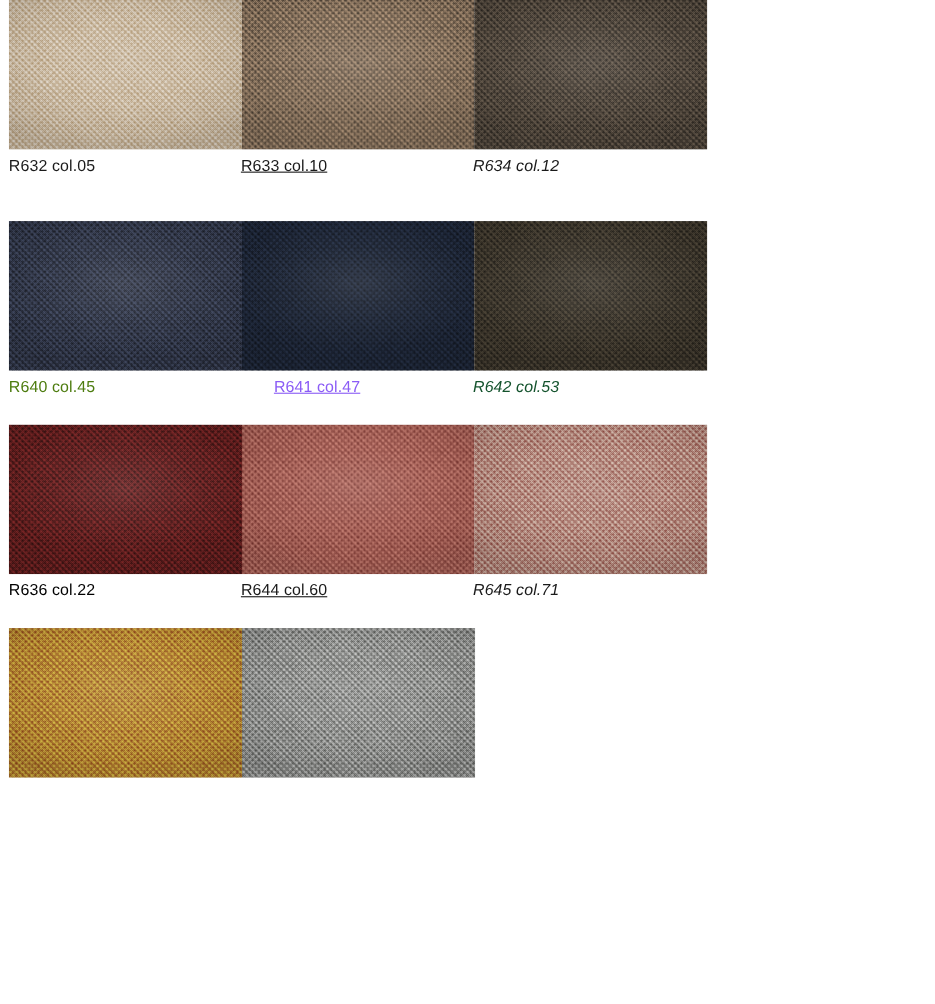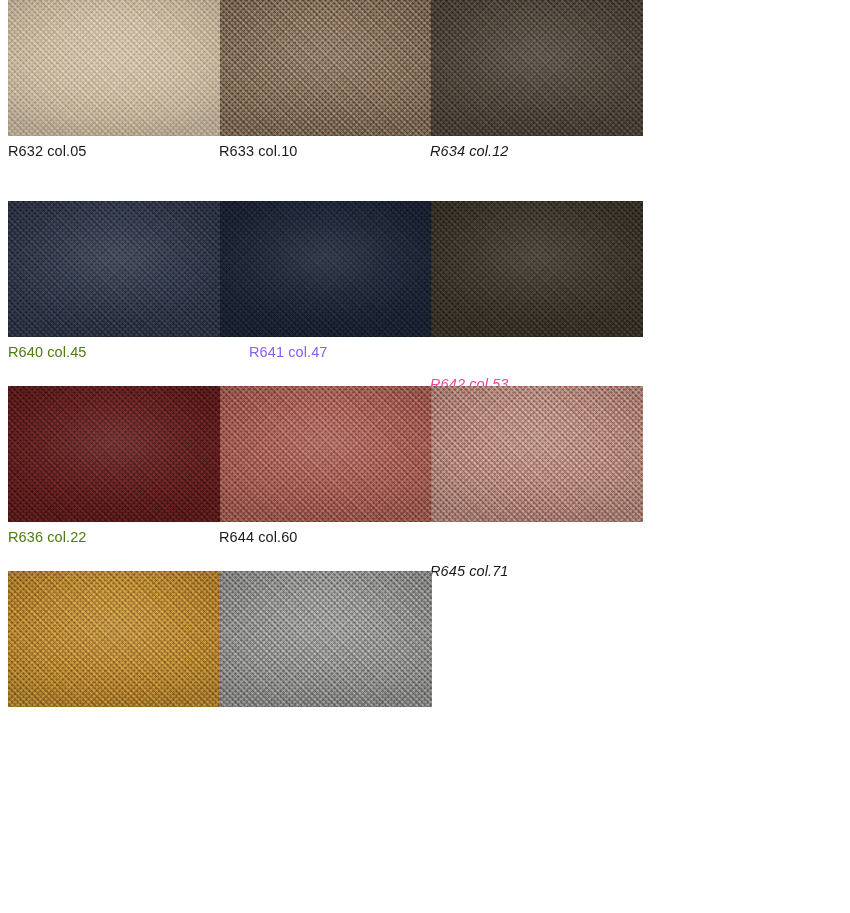--- a/index.html
+++ b/index.html
@@ -125,21 +125,21 @@
   .swatch-label {
     position: absolute;
     top: 7px;
     font-size: 14.5px;
     line-height: 17px;
     color: #1a1a1a;
     letter-spacing: 0.1px;
     white-space: nowrap;
   }
   .swatch-label.col0 { left: 0px; }
-  .swatch-label.col1 { left: 211px; }
+  .swatch-label.col1 { left: 211px; text-decoration: underline; }
   .swatch-label.col2 { left: 422px; font-style: italic; }
 
   .row-gap { height: 16px; }
 </style>
 </head>
 <body style="background: rgb(255, 255, 255);">
 
 <div id="swatch-sheet">
 
   <div class="swatch-row">
@@ -184,21 +184,21 @@
       </div>
       <div class="swatch-cell">
         <div class="swatch-fill" style="background-color: rgb(56, 50, 40);"></div>
         <div class="swatch-weave"></div>
         <div class="swatch-sheen"></div>
       </div>
     </div>
     <div class="swatch-labels">
       <div class="swatch-label col0" style="color: #4d7c0f;">R640 col.45</div>
       <div class="swatch-label col1" style="color: #8b5cf6; margin-left: 30px;">R641 col.47</div>
-      <div class="swatch-label col2" style="color: #ec4899; margin-top: 32px;">R642 col.53</div>
+      <div class="swatch-label col2" style="color: #14532d;">R642 col.53</div>
     </div>
   </div>
   <div class="row-gap"></div>
 
   <div class="swatch-row">
     <div class="swatch-strip">
       <div class="swatch-cell">
         <div class="swatch-fill" style="background-color: rgb(92, 28, 28);"></div>
         <div class="swatch-weave"></div>
         <div class="swatch-sheen"></div>
@@ -208,23 +208,23 @@
         <div class="swatch-weave"></div>
         <div class="swatch-sheen"></div>
       </div>
       <div class="swatch-cell">
         <div class="swatch-fill" style="background-color: rgb(176, 130, 119);"></div>
         <div class="swatch-weave"></div>
         <div class="swatch-sheen"></div>
       </div>
     </div>
     <div class="swatch-labels">
-      <div class="swatch-label col0" style="color: #4d7c0f; text-align: center;">R636 col.22</div>
+      <div class="swatch-label col0" style="color: #000000; text-align: center;">R636 col.22</div>
       <div class="swatch-label col1" style="color: rgb(26, 26, 26);">R644 col.60</div>
-      <div class="swatch-label col2" style="color: rgb(26, 26, 26); margin-top: 34px;">R645 col.71</div>
+      <div class="swatch-label col2" style="color: rgb(26, 26, 26);">R645 col.71</div>
     </div>
   </div>
   <div class="row-gap"></div>
 
   <div class="swatch-row">
     <div class="swatch-strip short">
       <div class="swatch-cell">
         <div class="swatch-fill" style="background-color: rgb(178, 128, 47);"></div>
         <div class="swatch-weave"></div>
         <div class="swatch-sheen"></div>

